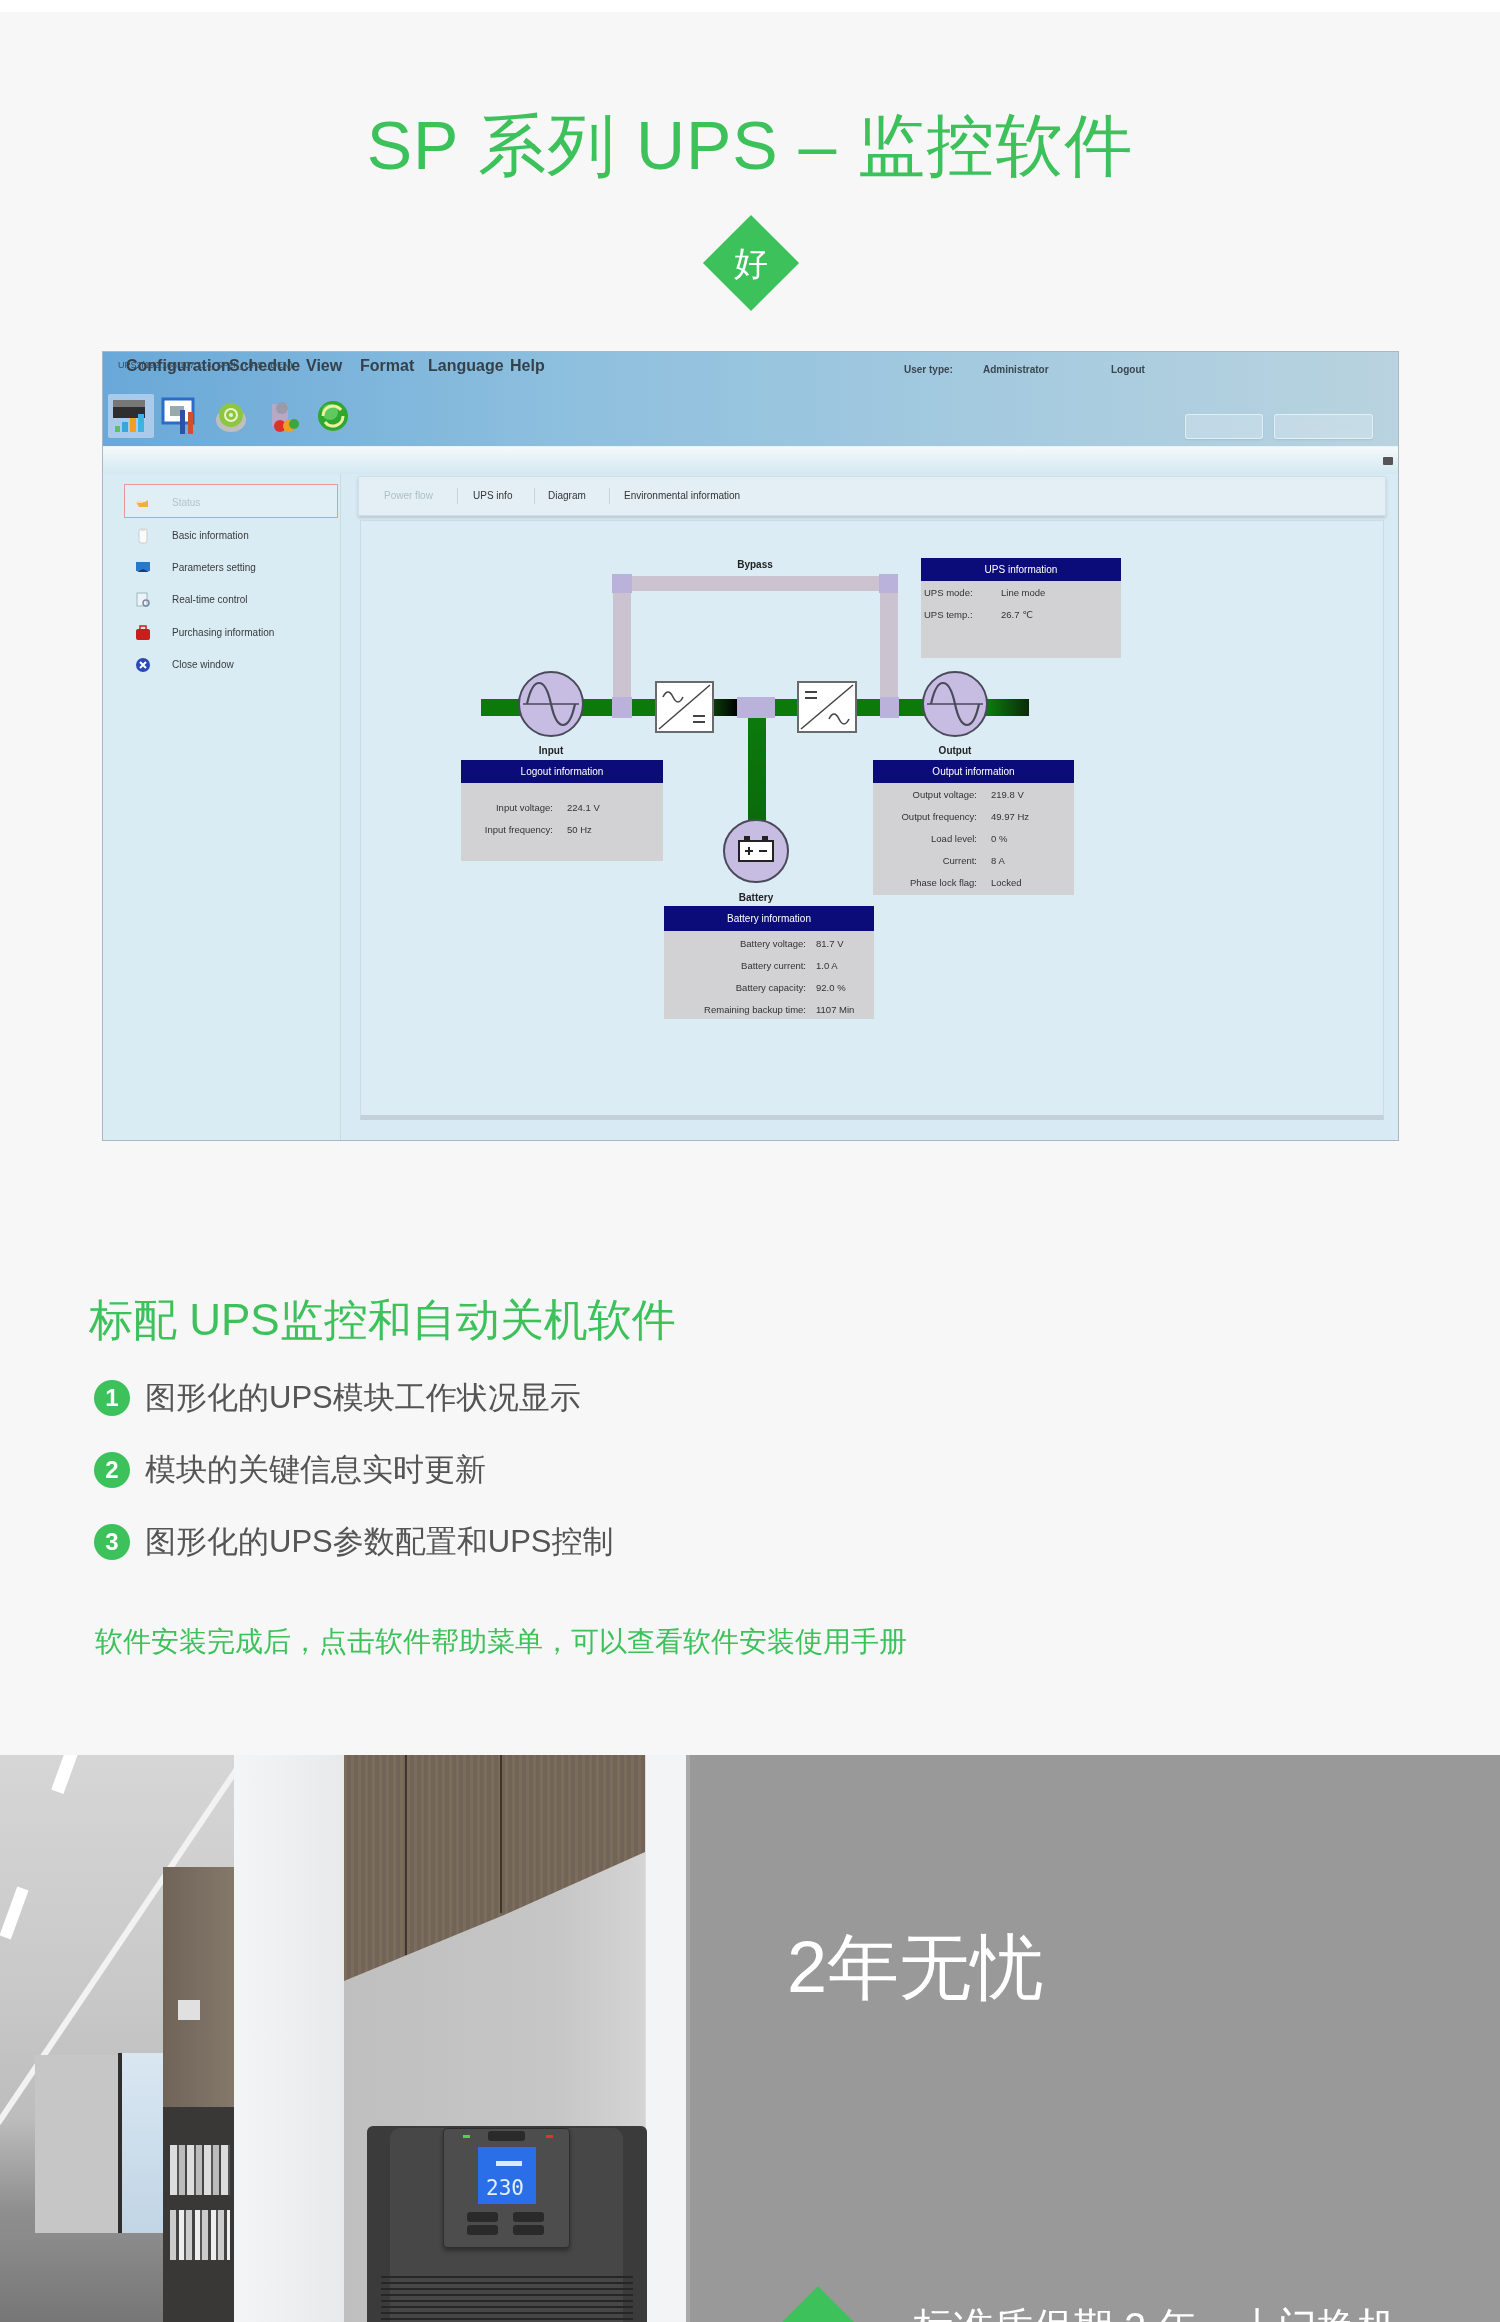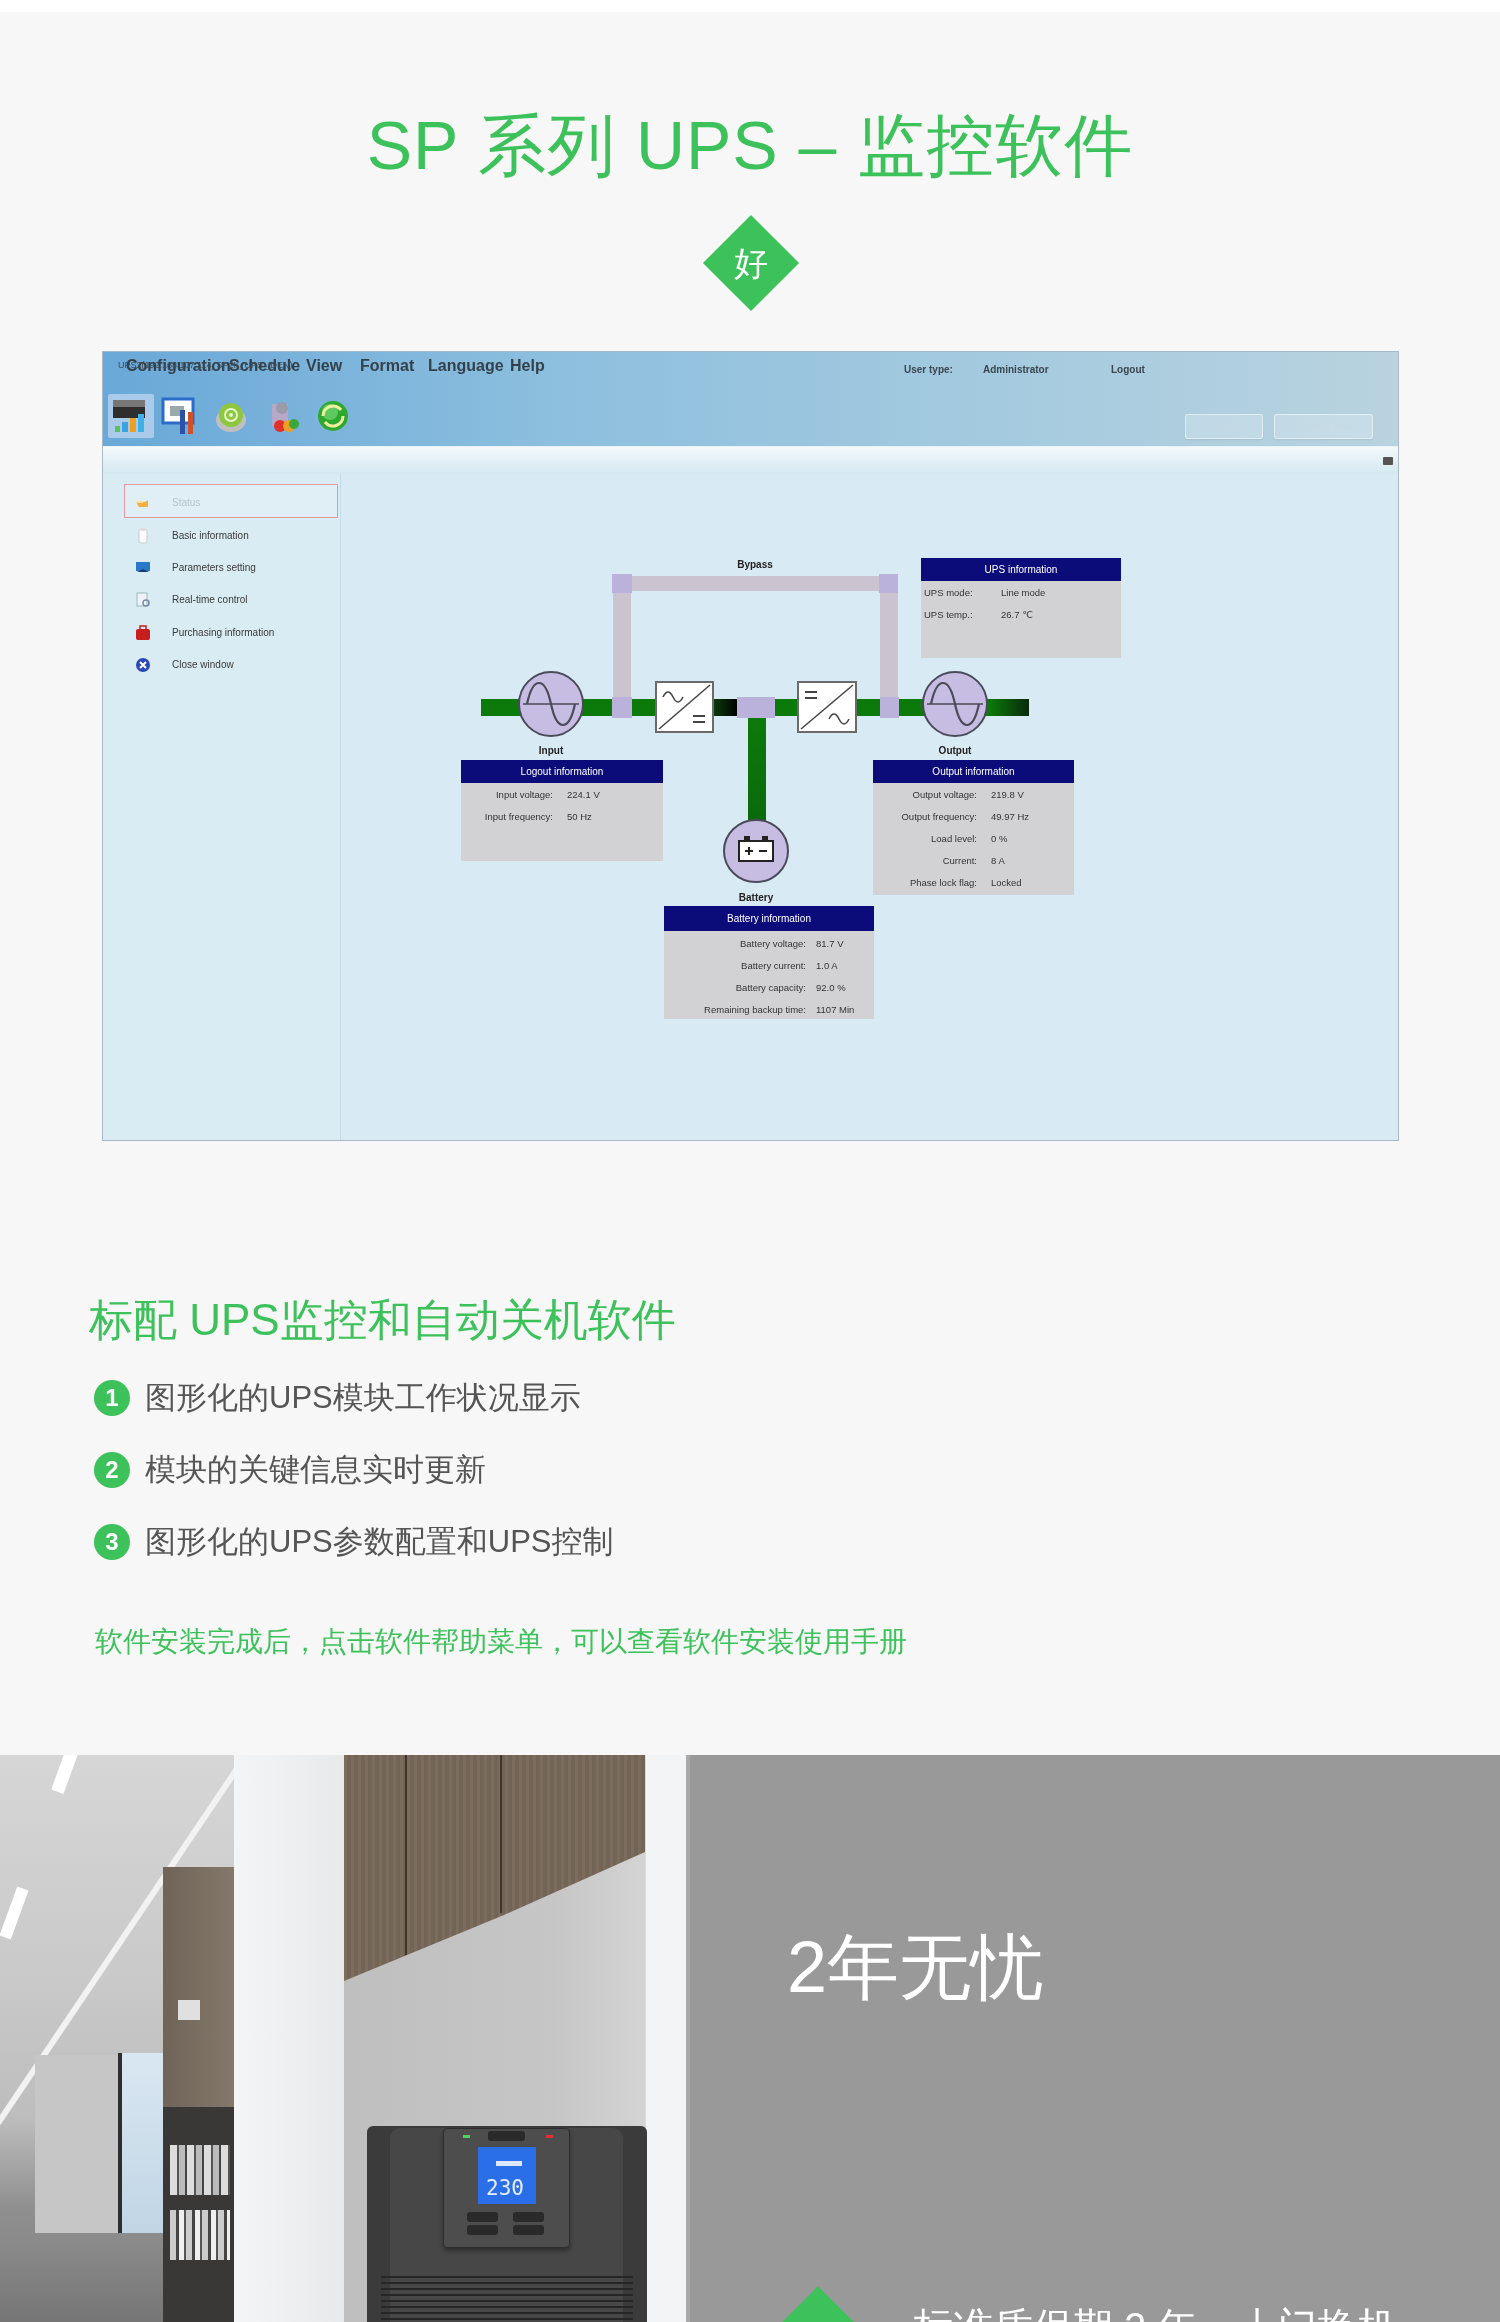--- a/index.html
+++ b/index.html
@@ -176,20 +176,31 @@
 
     <div class="abs sb-icon" style="top:183px">
       <svg width="16" height="16" viewBox="0 0 16 16">
           <circle cx="8" cy="8" r="7" fill="#2b48b8"></circle>
           <path d="M5 5 L11 11 M11 5 L5 11" stroke="#fff" stroke-width="2"></path>
         </svg>
     </div>
     <div class="abs sb-label" style="top:183px">Close window</div>
   </div>
 
+  <div class="abs" id="panel">
+    <div class="abs" id="tabbar"></div>
+    <div class="abs tab" style="left:26px;color:#adbec7">Power flow</div>
+    <div class="abs tab-sep" style="left:99px"></div>
+    <div class="abs tab" style="left:115px">UPS info</div>
+    <div class="abs tab-sep" style="left:176px"></div>
+    <div class="abs tab" style="left:190px">Diagram</div>
+    <div class="abs tab-sep" style="left:251px"></div>
+    <div class="abs tab" style="left:266px">Environmental information</div>
+    <div class="abs" id="canvas"></div>
+  </div>
 
   <div class="abs dlabel" style="left:602px;top:207px">Bypass</div>
   <div class="abs bar" style="left:509px;top:224px;width:286px;height:15px"></div>
   <div class="abs cap" style="left:509px;top:222px;width:20px;height:19px"></div>
   <div class="abs cap" style="left:776px;top:222px;width:19px;height:19px"></div>
   <div class="abs bar" style="left:510px;top:241px;width:18px;height:104px"></div>
   <div class="abs bar" style="left:777px;top:241px;width:18px;height:104px"></div>
 
   <div class="abs flow" style="left:378px;top:347px;width:508px;height:17px"></div>
   <div class="abs" style="left:886px;top:347px;width:40px;height:17px;background:linear-gradient(90deg,#0b7a0b,#0a2a0a)"></div>
@@ -255,21 +266,21 @@
         <span class="val" style="padding-left:4px">Line mode</span>
       </div>
     <div class="row">
         <span class="lbl" style="width:76px">UPS temp.:</span>
         <span class="val" style="padding-left:4px">26.7 ℃</span>
       </div>
   </div>
 
   <div class="abs ibox" style="left:358px;top:408px;width:202px;height:101px">
     <div class="hd">Logout information</div>
-    <div class="row" style="margin-top:1px">
+    <div class="row" style="margin-top:14px">
         <span class="lbl" style="width:92px">Input voltage:</span>
         <span class="val">224.1 V</span>
       </div>
     <div class="row">
         <span class="lbl" style="width:92px">Input frequency:</span>
         <span class="val">50 Hz</span>
       </div>
   </div>
 
   <div class="abs ibox" style="left:770px;top:408px;width:201px;height:135px">

